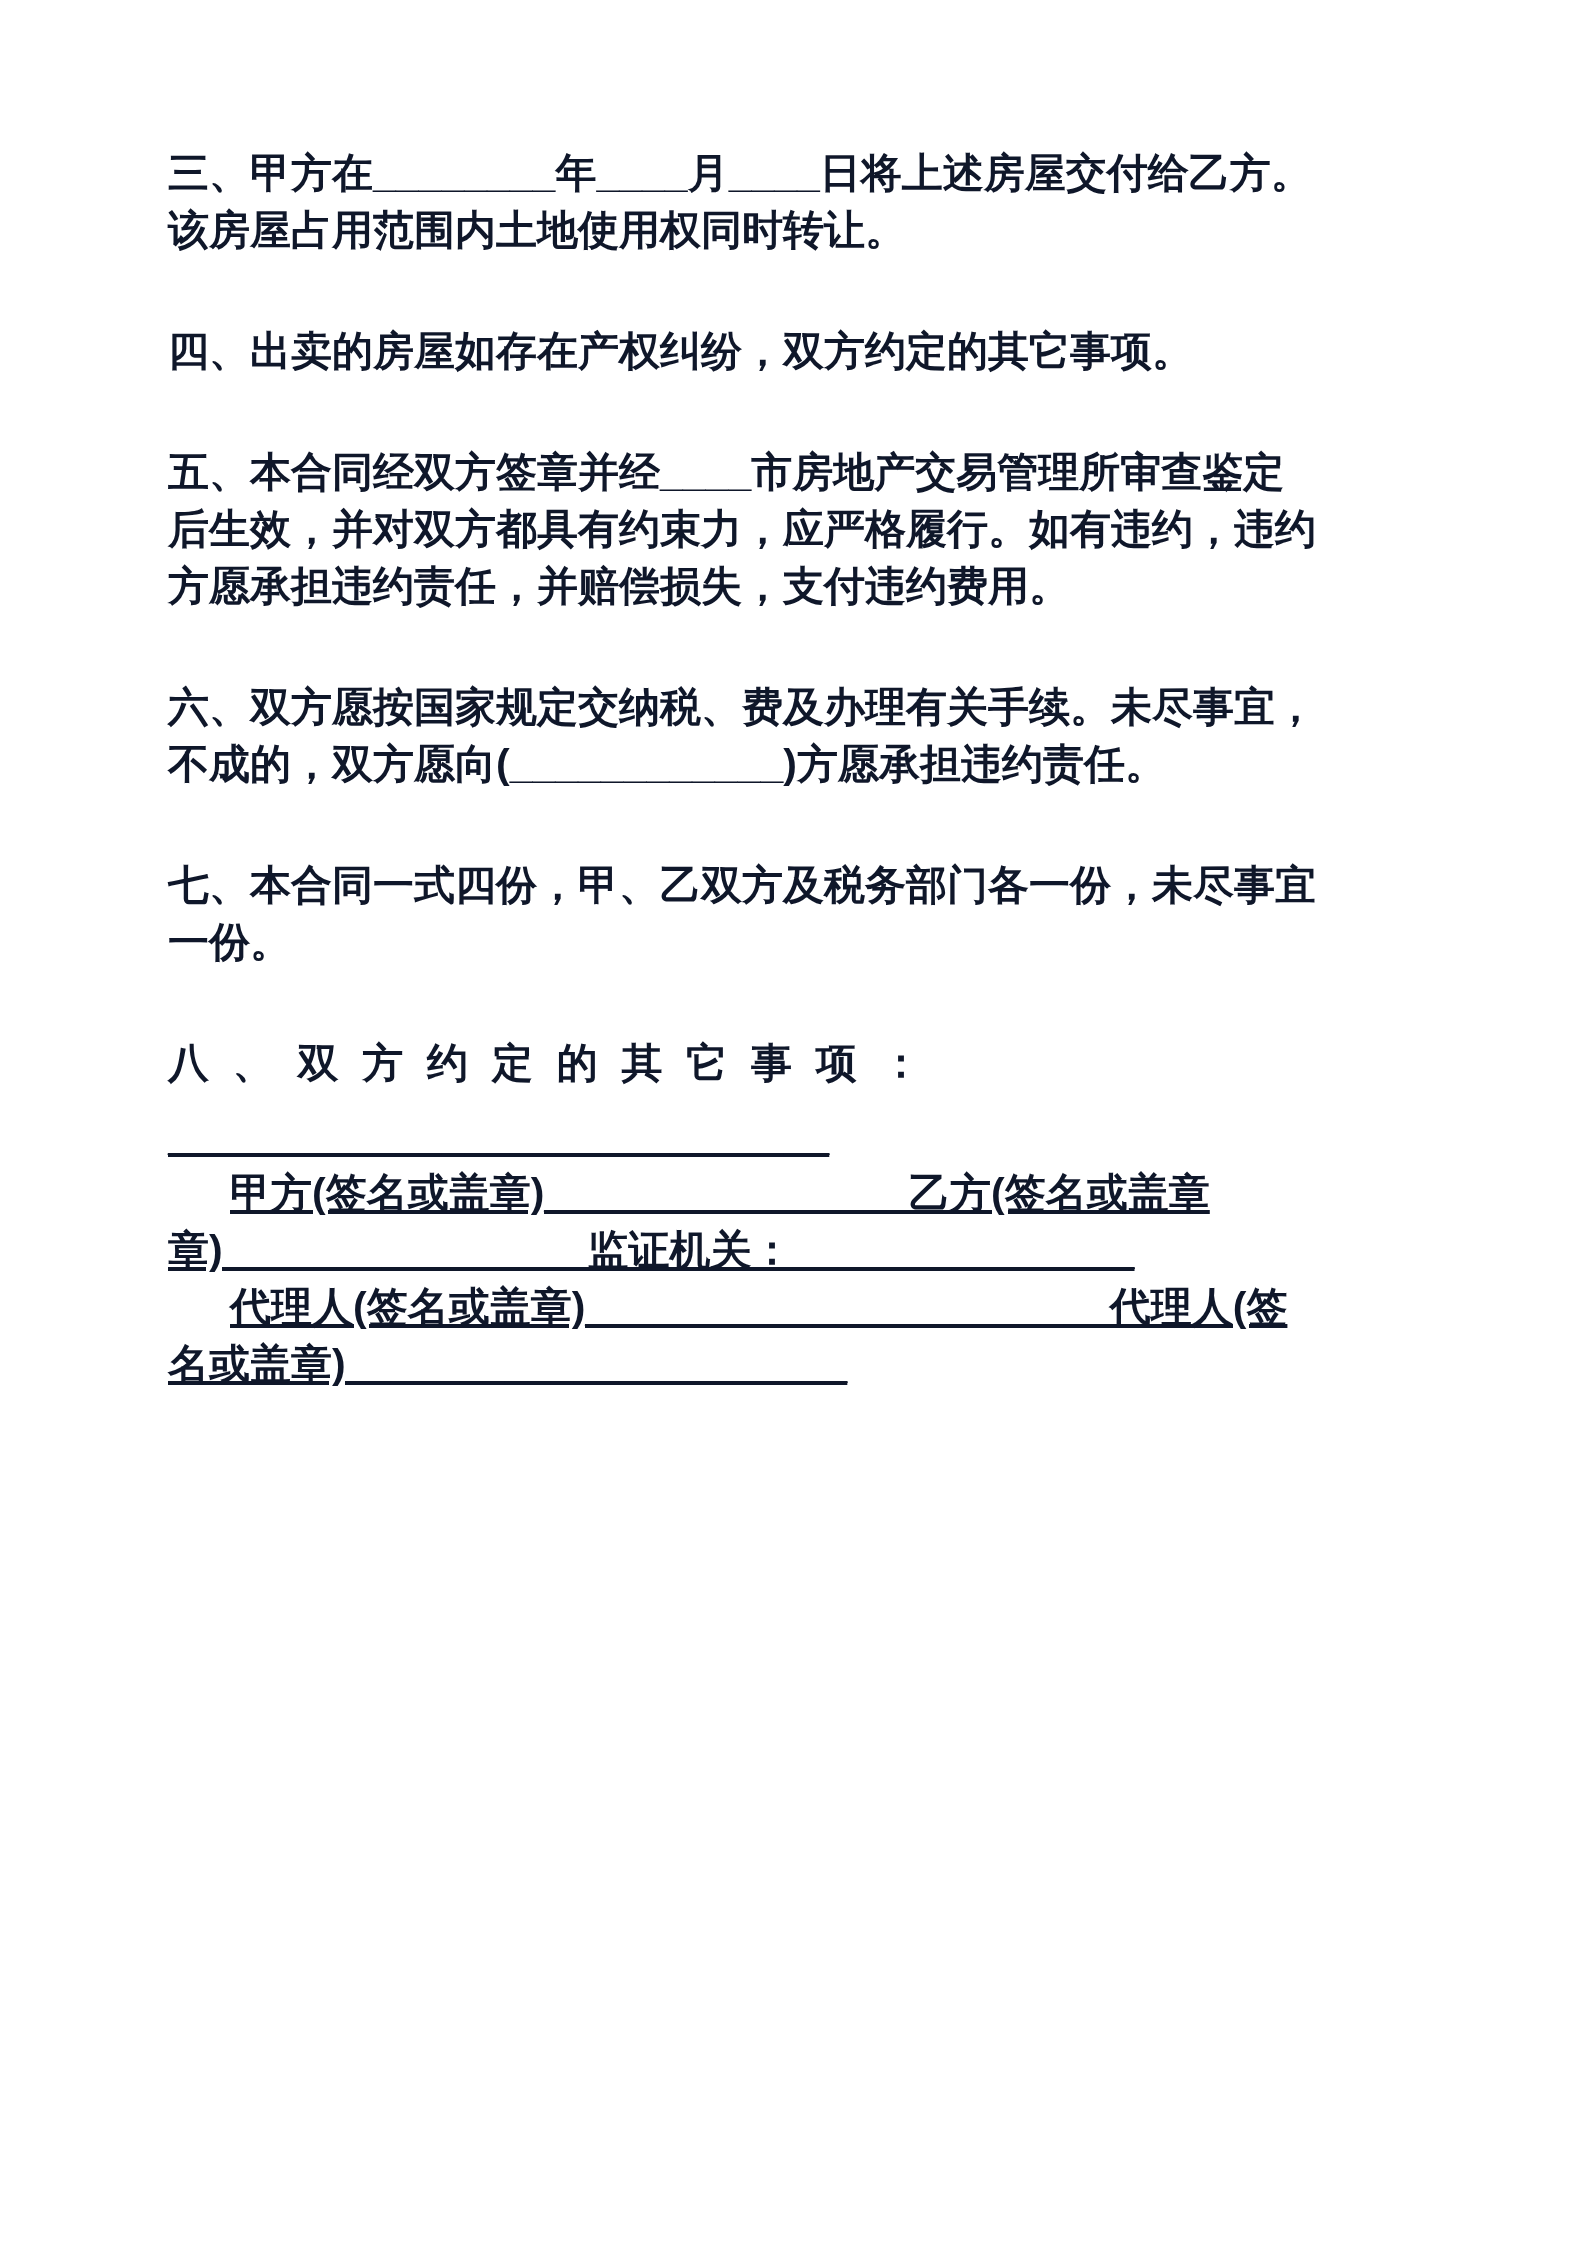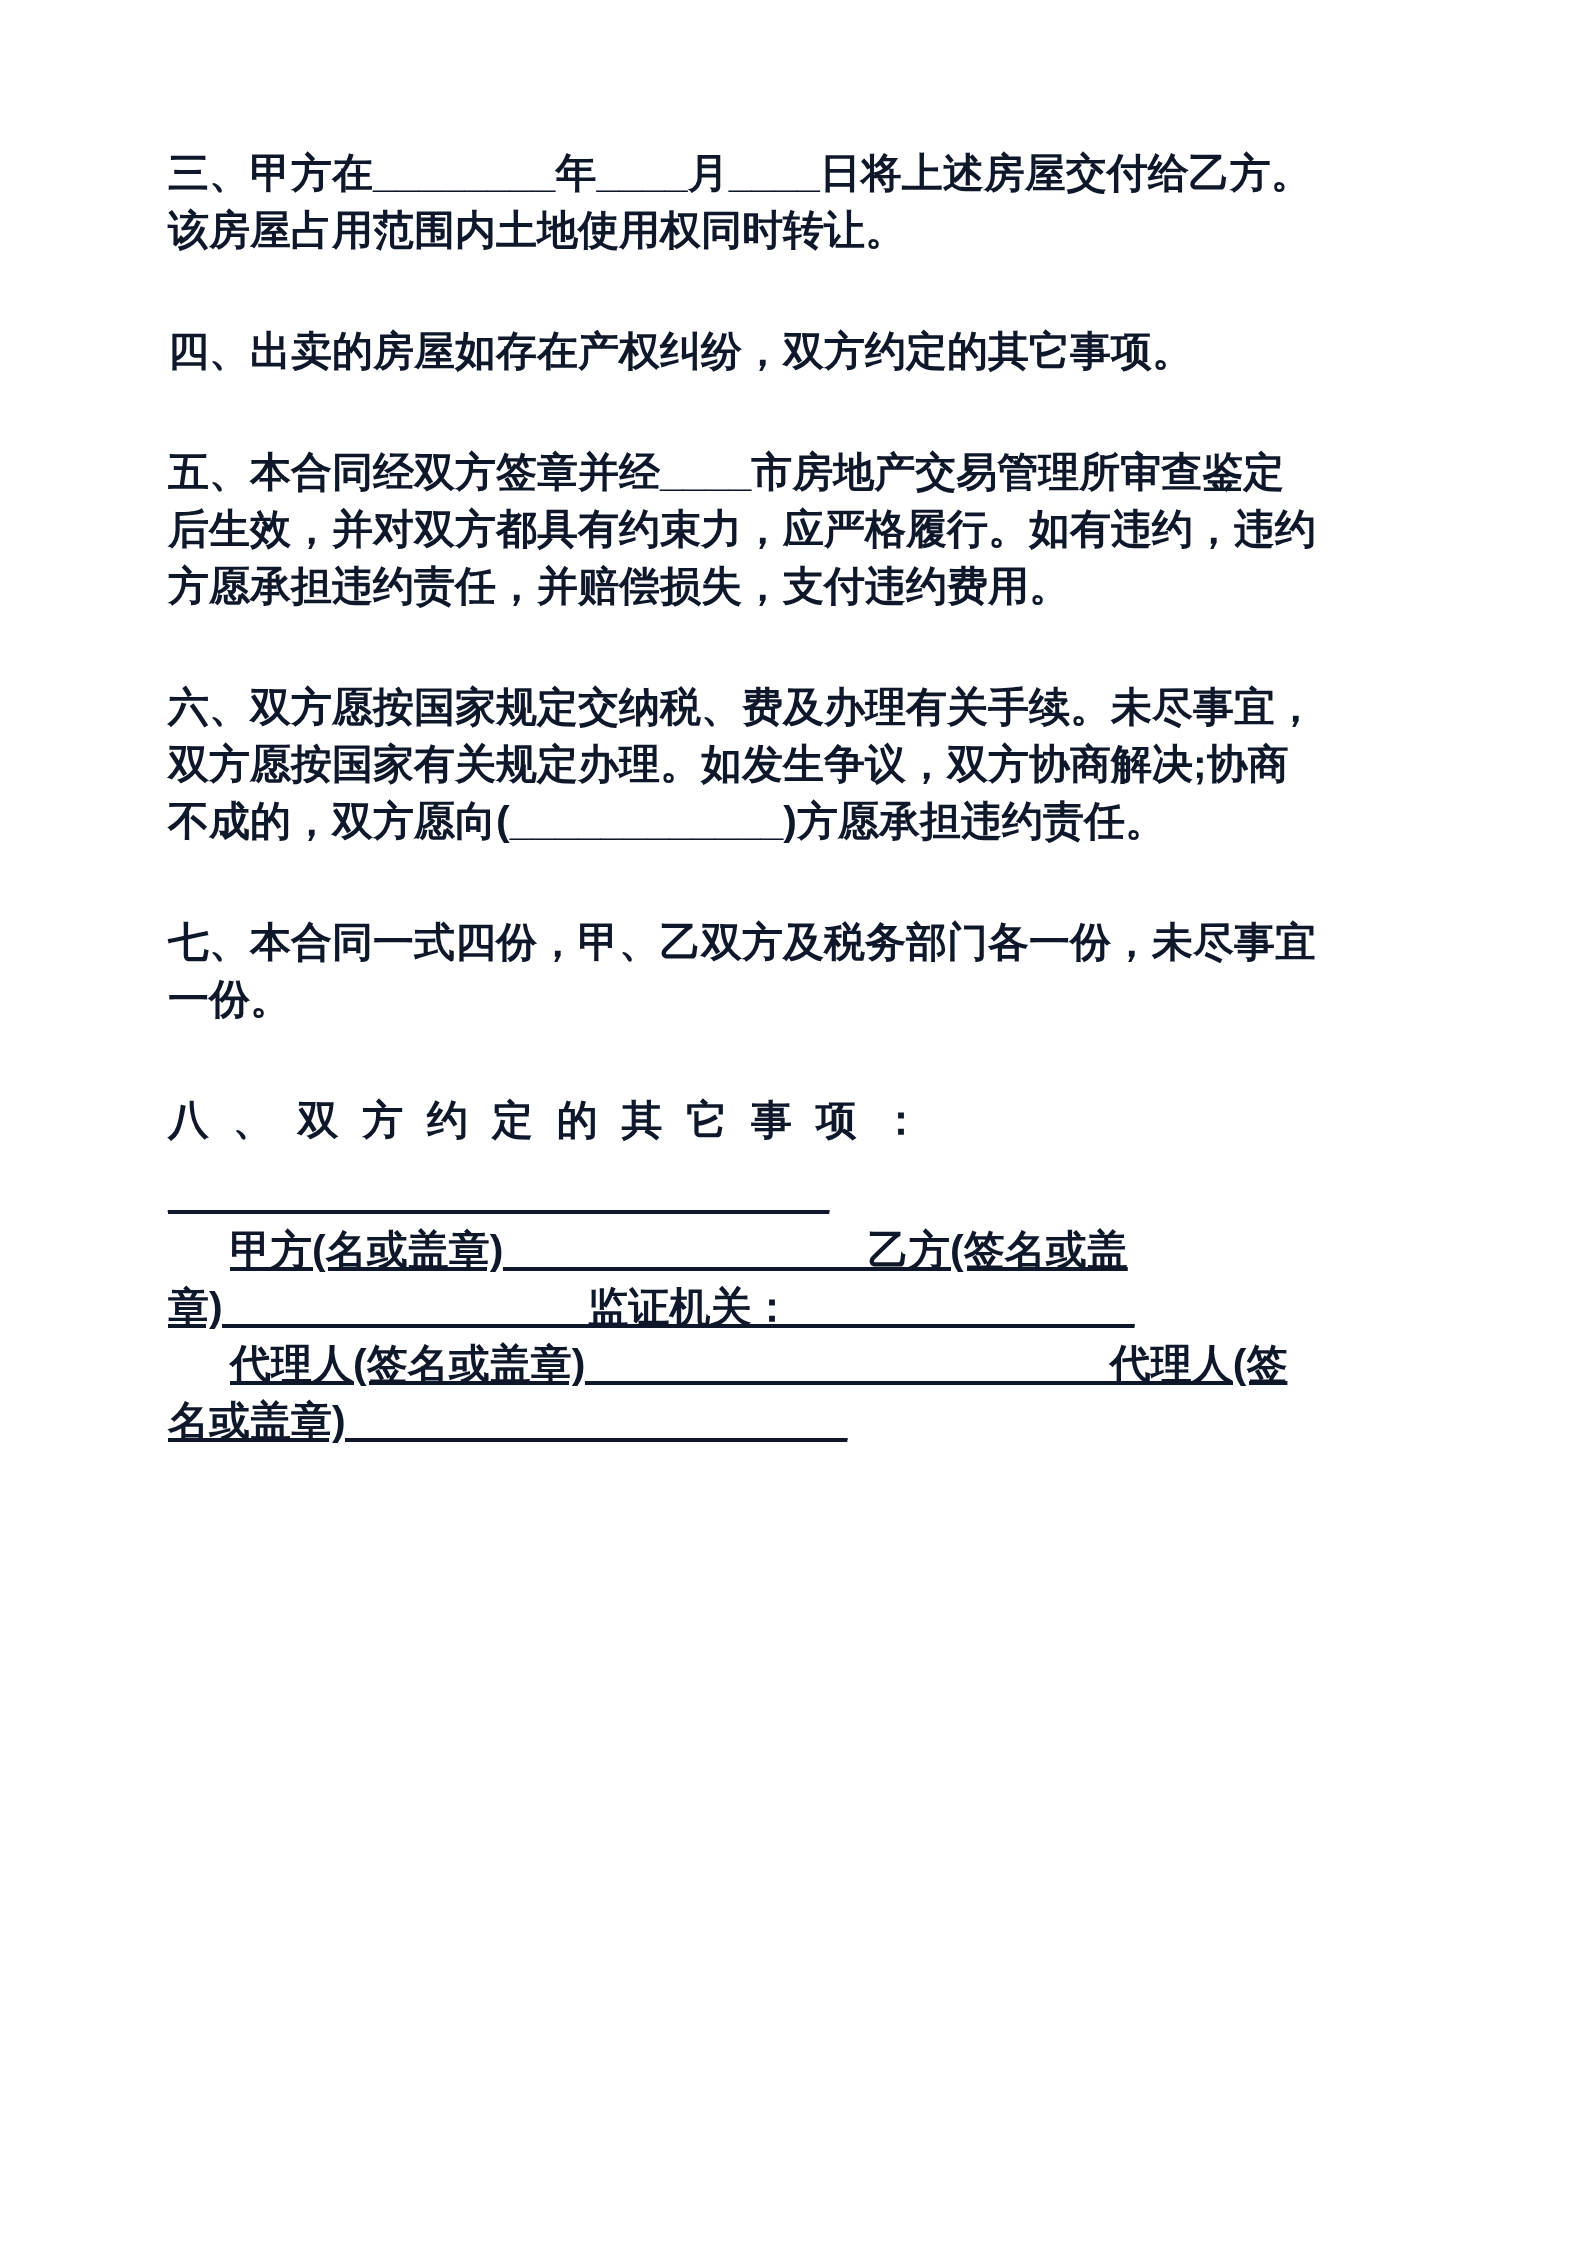--- a/index.html
+++ b/index.html
@@ -51,34 +51,33 @@
   </div>
 
   <div class="clause">
     <div class="line">五、本合同经双方签章并经____市房地产交易管理所审查鉴定</div>
     <div class="line">后生效，并对双方都具有约束力，应严格履行。如有违约，违约</div>
     <div class="line">方愿承担违约责任，并赔偿损失，支付违约费用。</div>
   </div>
 
   <div class="clause">
     <div class="line">六、双方愿按国家规定交纳税、费及办理有关手续。未尽事宜，</div>
-    <div class="line">双方愿按国家有关规定办理。如发生争议，双方协商解决;协商</div>
     <div class="line">不成的，双方愿向(____________)方愿承担违约责任。</div>
   </div>
 
   <div class="clause">
     <div class="line">七、本合同一式四份，甲、乙双方及税务部门各一份，未尽事宜</div>
     <div class="line">一份。</div>
   </div>
 
   <div class="clause tight">
     <div class="line spread">八、双方约定的其它事项：</div>
   </div>
 
   <div class="tail">
     <div class="line">_____________________________</div>
-    <div class="line indent">甲方(名或盖章)_______________  乙方(签名或盖</div>
+    <div class="line indent">甲方(签名或盖章)_______________  乙方(签名或盖章</div>
     <div class="line">章)_______________  监证机关：_______________</div>
     <div class="line indent">代理人(签名或盖章)______________________  代理人(签</div>
     <div class="line">名或盖章)______________________</div>
   </div>
 
 </div>
 
 </body></html>

